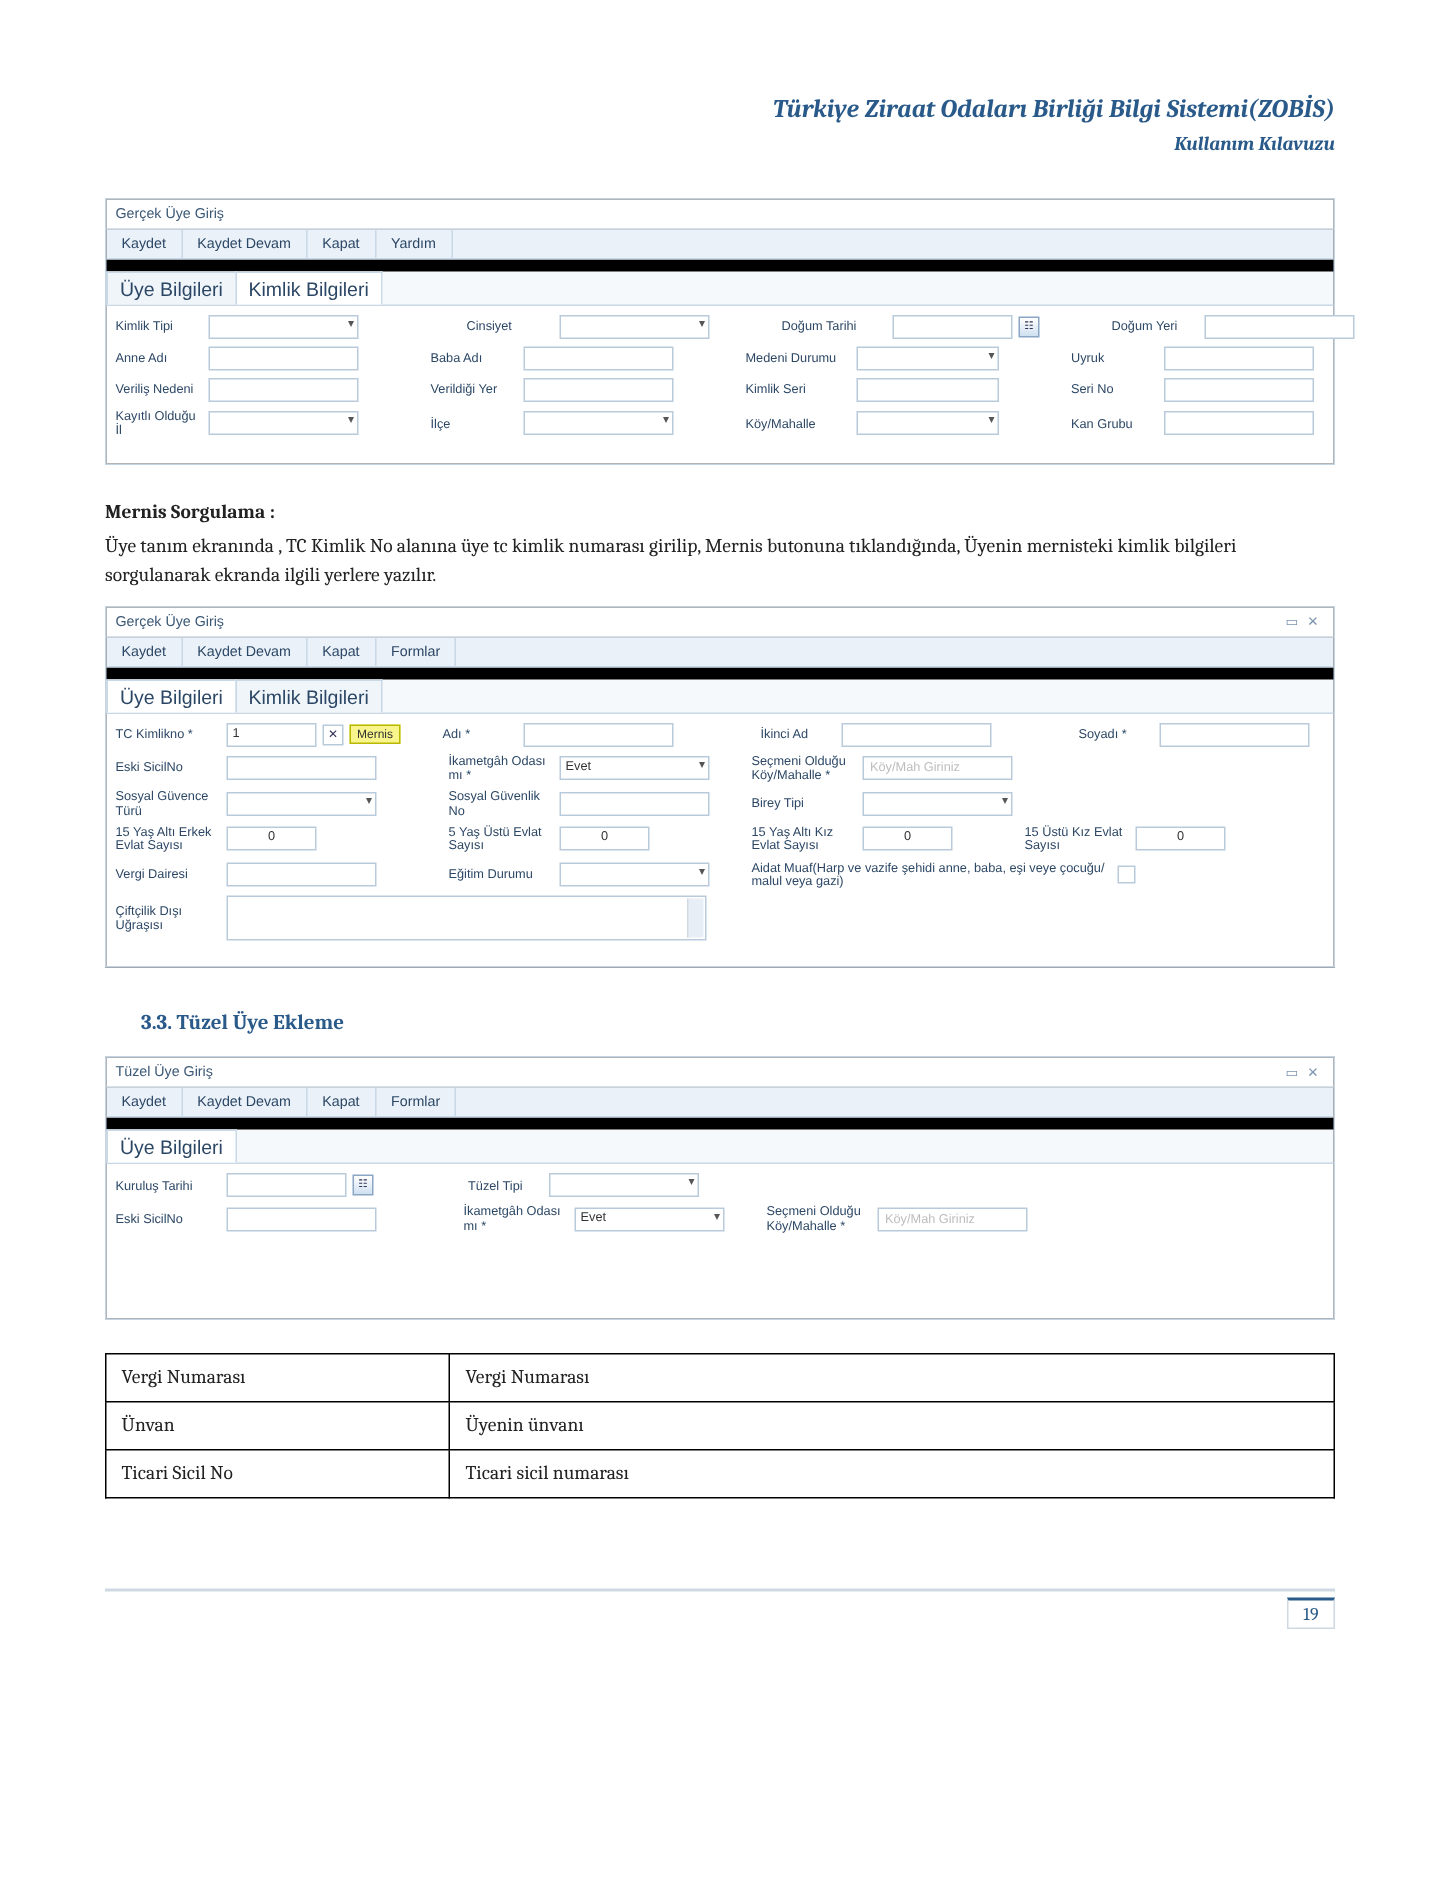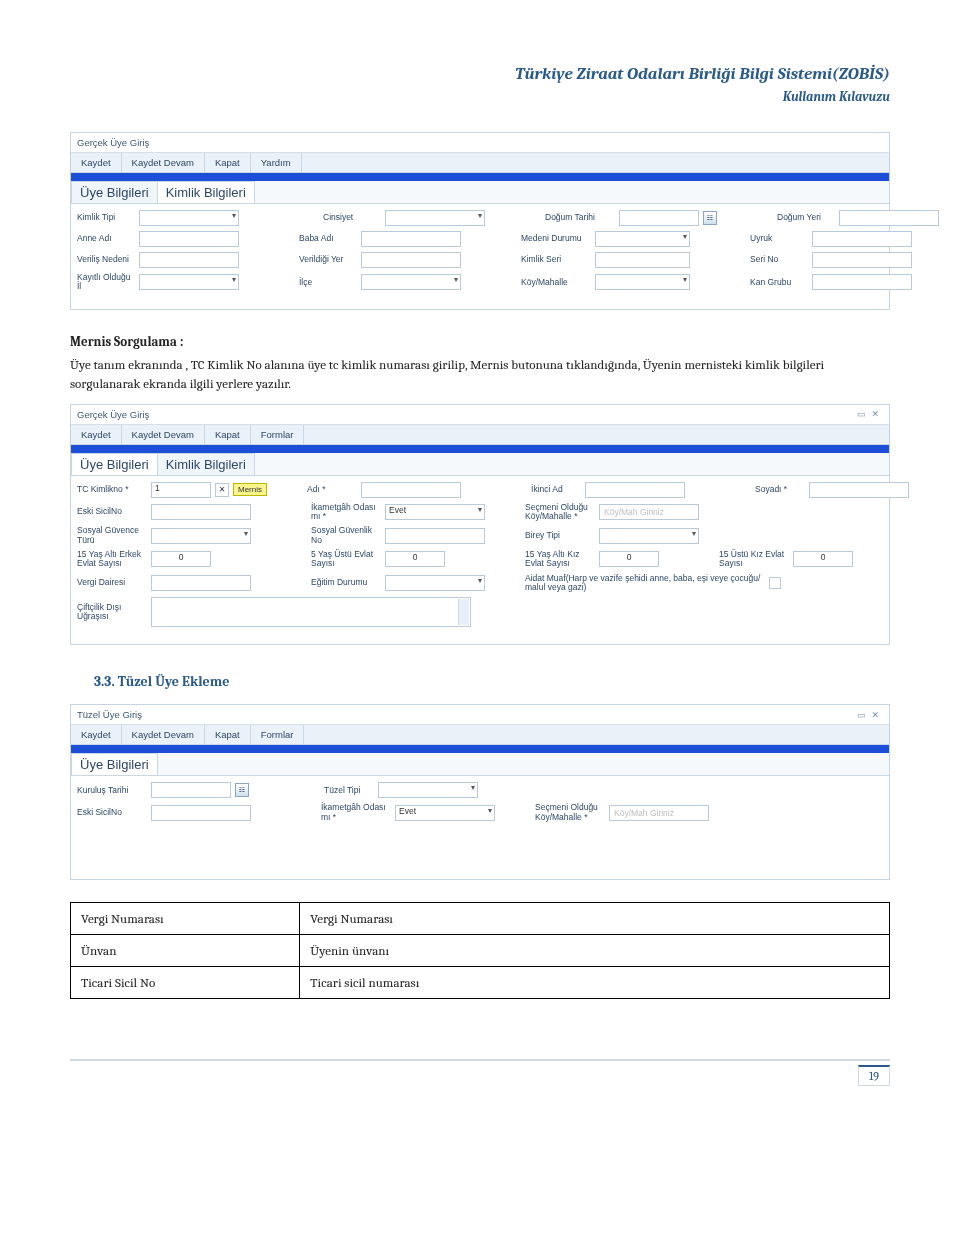--- a/index.html
+++ b/index.html
@@ -1,31 +1,31 @@
 <!DOCTYPE html>
 <html><head>
 <meta charset="utf-8">
 <style>
   * { box-sizing: border-box; margin: 0; padding: 0; }
   body { font-family: "Segoe UI", Arial, sans-serif; background: #fff; width: 960px; margin: 0 auto; color: #333; font-size: 11px; }
   .page { padding: 64px 70px 20px 70px; }
   .header-title { color: #2a5a8a; font-family: Cambria, Georgia, serif; font-style: italic; font-weight: bold; font-size: 17px; text-align: right; margin-bottom: 6px; }
   .header-sub { color: #2a5a8a; font-family: Cambria, Georgia, serif; font-style: italic; font-weight: bold; font-size: 13px; text-align: right; margin-bottom: 28px; }
 
-  .screenshot { border: 1px solid #c5d4e3; background: #1d4ed8; margin-bottom: 22px; }
+  .screenshot { border: 1px solid #c5d4e3; background: #000000; margin-bottom: 22px; }
   .scr-title { font-size: 9.5px; color: #3b5876; padding: 4px 6px; background: #fff; border-bottom: 1px solid #d6e0ea; }
   .scr-titlebar { display: flex; justify-content: space-between; align-items: center; }
   .scr-wincontrols { display: flex; gap: 6px; color: #7a93af; font-size: 9px; padding-right: 4px; }
   .toolbar { display: flex; background: #eaf1f8; border-bottom: 1px solid #c9d8e6; }
   .toolbar .btn { font-size: 9.5px; color: #2c4765; padding: 4px 10px; border-right: 1px solid #c9d8e6; cursor: pointer; }
   .tabs { display: flex; background: #f5f9fc; border-bottom: 1px solid #c9d8e6; margin-top: 8px; }
   .tab { font-size: 13px; color: #2c4765; padding: 3px 8px; border: 1px solid #c9d8e6; border-bottom: none; background: #fff; margin-right: -1px; }
   .tab.inactive { background: #f0f5fa; }
   .form-body { padding: 6px 6px 12px 6px; background: #fff; }
-  .row { display: flex; gap: 20px; margin-bottom: 5px; align-items: center; }
+  .row { display: flex; gap: 8px; margin-bottom: 5px; align-items: center; }
   .field { display: flex; align-items: center; gap: 4px; }
   .lbl { font-size: 8.5px; color: #2c4765; width: 58px; line-height: 1.1; }
   .lbl.w70 { width: 70px; }
   .lbl.w50 { width: 50px; }
   .inp { border: 1px solid #b9cadb; background: #fff; height: 16px; }
   .inp.drop { position: relative; }
   .inp.drop::after { content: "▾"; position: absolute; right: 2px; top: 0px; font-size: 8px; color: #555; }
   .date-icon { width: 14px; height: 14px; border: 1px solid #8aa6c4; background: linear-gradient(#fff,#cfe0f0); display: inline-block; vertical-align: middle; font-size: 7px; text-align: center; line-height: 12px; color: #335; }
   .mernis-btn { background: #f7f58b; border: 1px solid #b9b700; font-size: 8px; padding: 1px 4px; color: #333; }
   .x-btn { border: 1px solid #b9cadb; font-size: 8px; width: 14px; height: 14px; display: inline-flex; align-items: center; justify-content: center; background: #fff; color: #335; }

